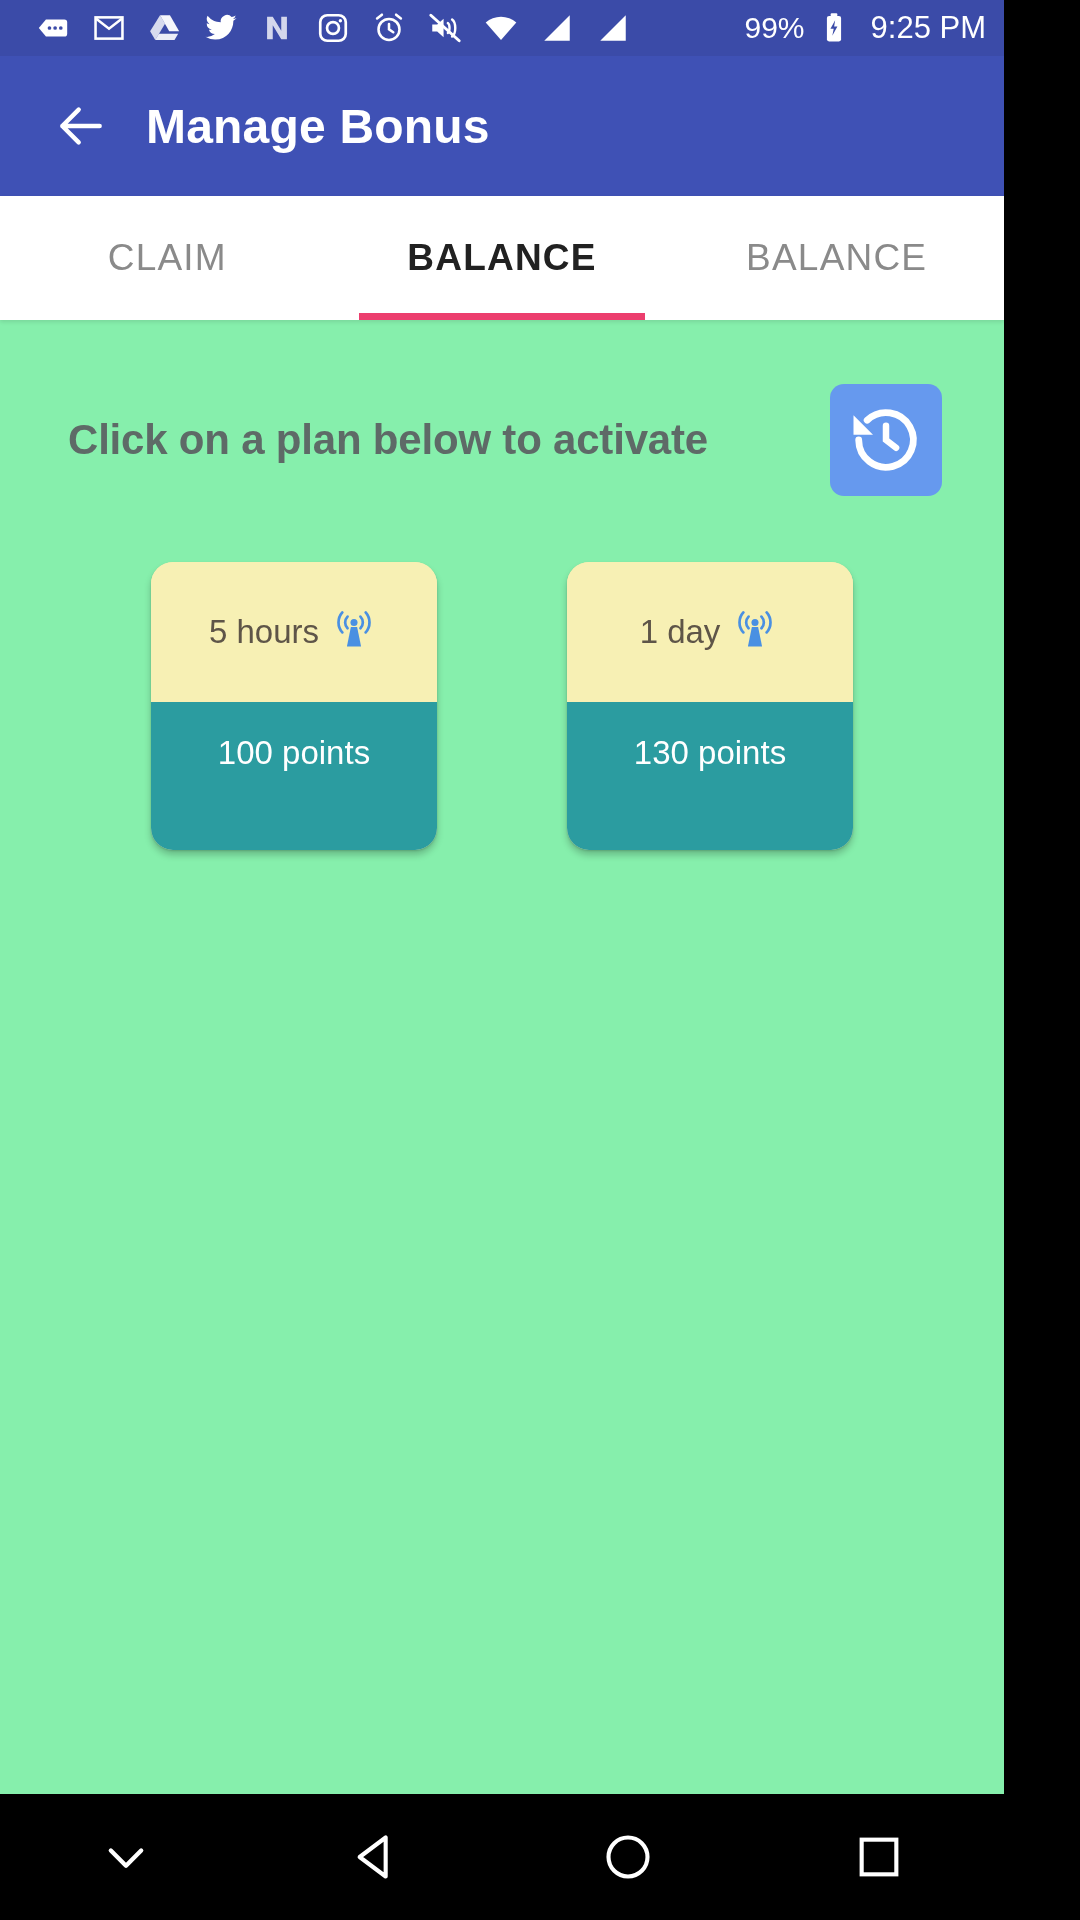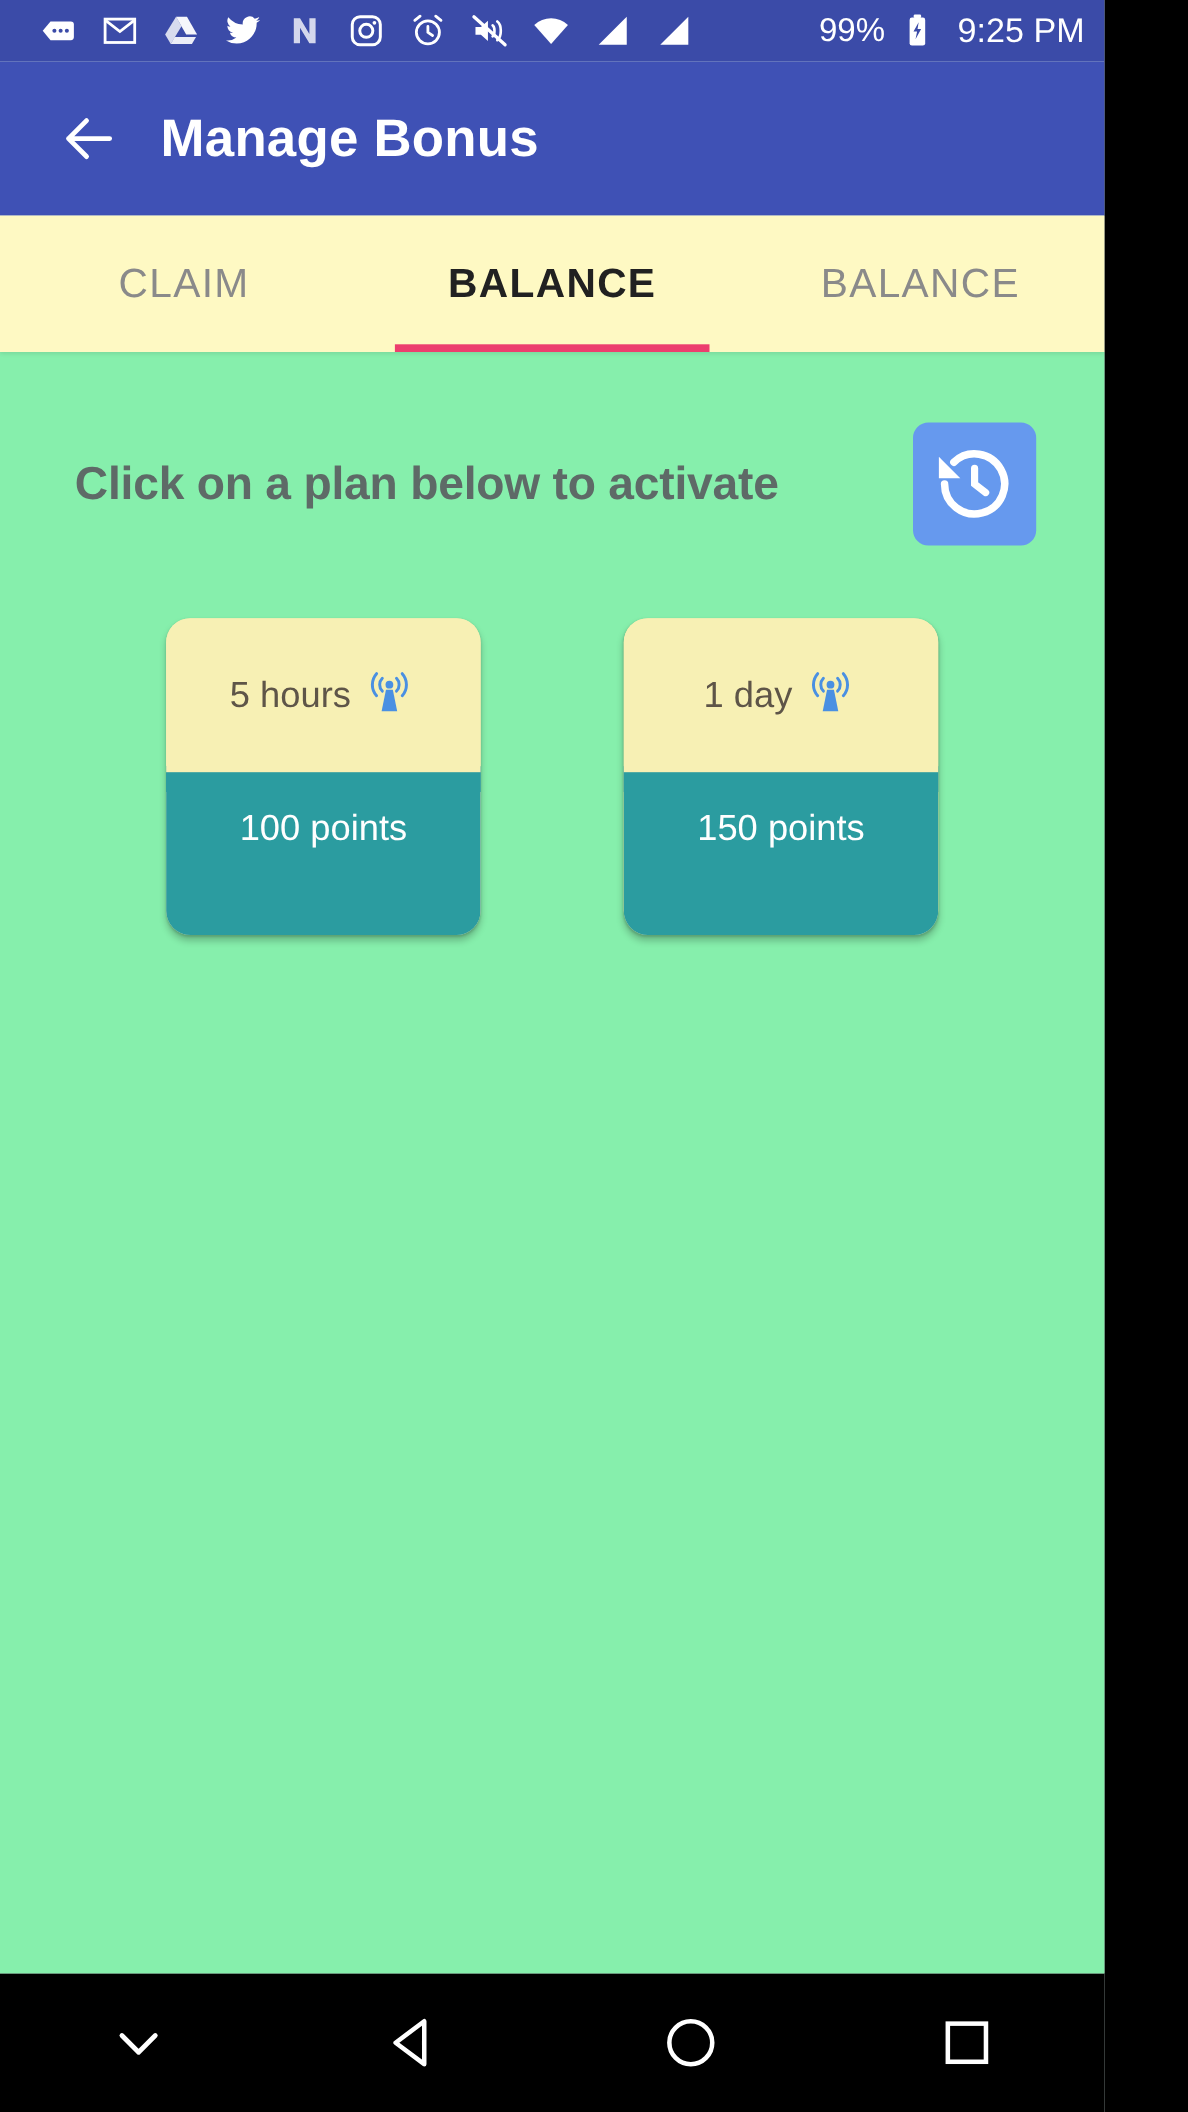--- a/index.html
+++ b/index.html
@@ -51,21 +51,21 @@
   }
   .appbar-title {
     color:#fff; font-size:48px; font-weight:bold;
     margin-left:30px; letter-spacing:0.2px;
     white-space:nowrap;
   }
 
   
   .tabbar {
     height:124px;
-    background:#fef9c3;
+    background:#ffffff;
     display:flex; align-items:stretch;
     position:relative;
     flex:0 0 auto;
     box-shadow:0 2px 4px rgba(0,0,0,0.10);
     z-index:3;
   }
   .tab {
     flex:1 1 0;
     display:flex; align-items:center; justify-content:center;
     position:relative;
@@ -319,21 +319,21 @@
         </div>
         <div class="card-top">
           <span class="card-duration">1 day</span>
           <svg width="50" height="50" viewBox="0 0 24 24">
             <circle cx="12" cy="7.4" r="1.7" fill="#4A90E2"></circle>
             <path fill="#4A90E2" d="M10.5 9.6h3L15.4 19H8.6z"></path>
             <path fill="none" stroke="#4A90E2" stroke-width="1.3" stroke-linecap="round" d="M8.9 4.6a4 4 0 0 0 0 5.6M15.1 4.6a4 4 0 0 1 0 5.6"></path>
             <path fill="none" stroke="#4A90E2" stroke-width="1.3" stroke-linecap="round" d="M6.4 2.6a7.2 7.2 0 0 0 0 9.6M17.6 2.6a7.2 7.2 0 0 1 0 9.6"></path>
           </svg>
         </div>
-        <div class="card-points">150 points</div>
+        <div class="card-points">130 points</div>
       </div>
 
 
     </div>
   </div>
 
   <div class="navbar">
     <div class="nav-btn">
       <svg width="52" height="52" viewBox="0 0 24 24">
         <path d="M5 9l7 7 7-7" fill="none" stroke="#fff" stroke-width="2" stroke-linecap="round" stroke-linejoin="round"></path>

